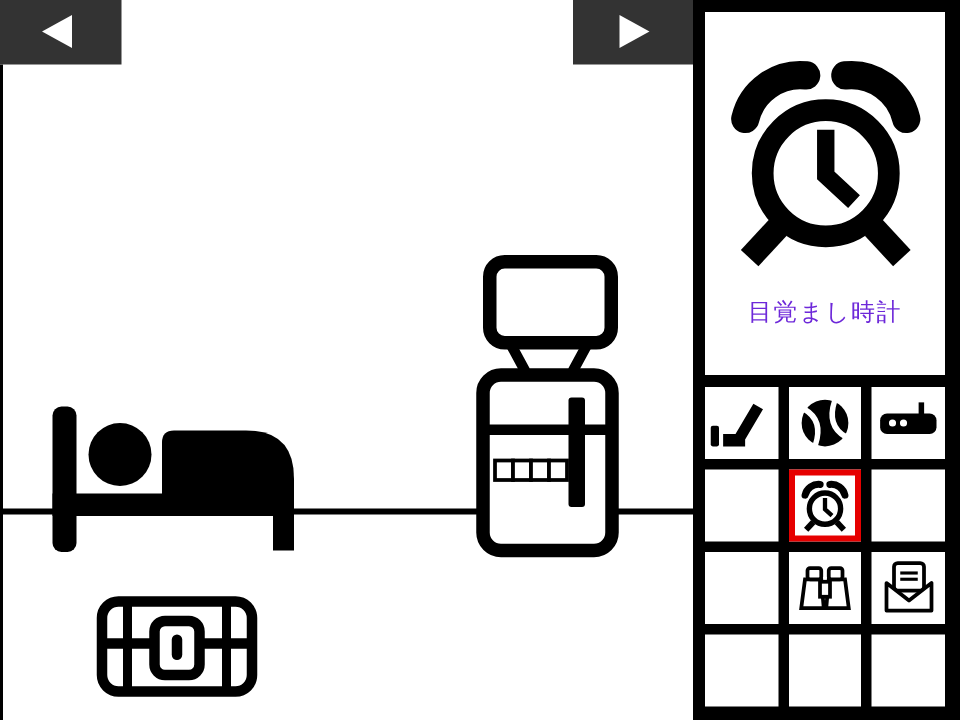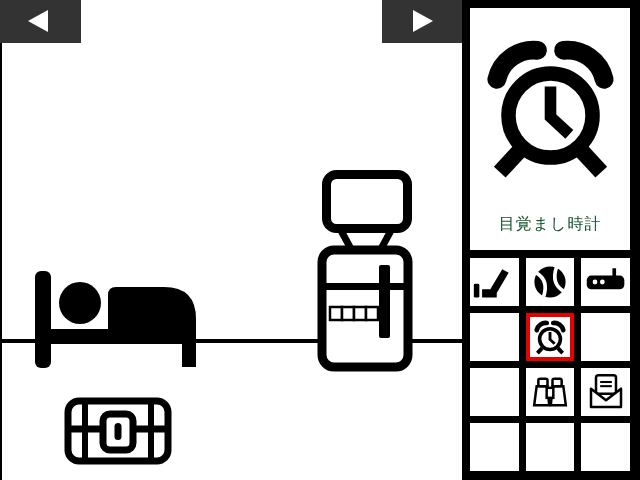--- a/index.html
+++ b/index.html
@@ -16,21 +16,21 @@
   #scene{position:absolute;left:0;top:0;width:462px;height:480px;}
   .edge-left{position:absolute;left:0;top:43px;width:2px;height:437px;background:#000;}
   .floor{position:absolute;left:0;top:339px;width:462px;height:4px;background:#000;}
   .obj{position:absolute;}
   
   #sidebar{position:absolute;left:462px;top:0;width:178px;height:480px;background:#000000;
            box-sizing:border-box;padding:8px 10px 9px 8px;}
   #itemDisplay{width:160px;height:242px;background:#ffffff;display:flex;flex-direction:column;
                align-items:center;}
   #itemDisplay svg{margin-top:26px;}
-  #itemLabel{margin-top:30px;font-size:16px;color:#14532d;letter-spacing:1px;white-space:nowrap;}
+  #itemLabel{margin-top:14px;font-size:16px;color:#6d28d9;letter-spacing:1px;white-space:nowrap;}
   #grid{margin-top:8px;width:160px;display:grid;grid-template-columns:repeat(3,1fr);
         grid-auto-rows:48px;gap:7px;}
   .slot{background:#ffffff;display:flex;align-items:center;justify-content:center;
         box-sizing:border-box;cursor:pointer;}
   .slot.selected{border:4px solid #e60000;}
   svg{display:block;}
 </style>
 </head>
 <body>
 

